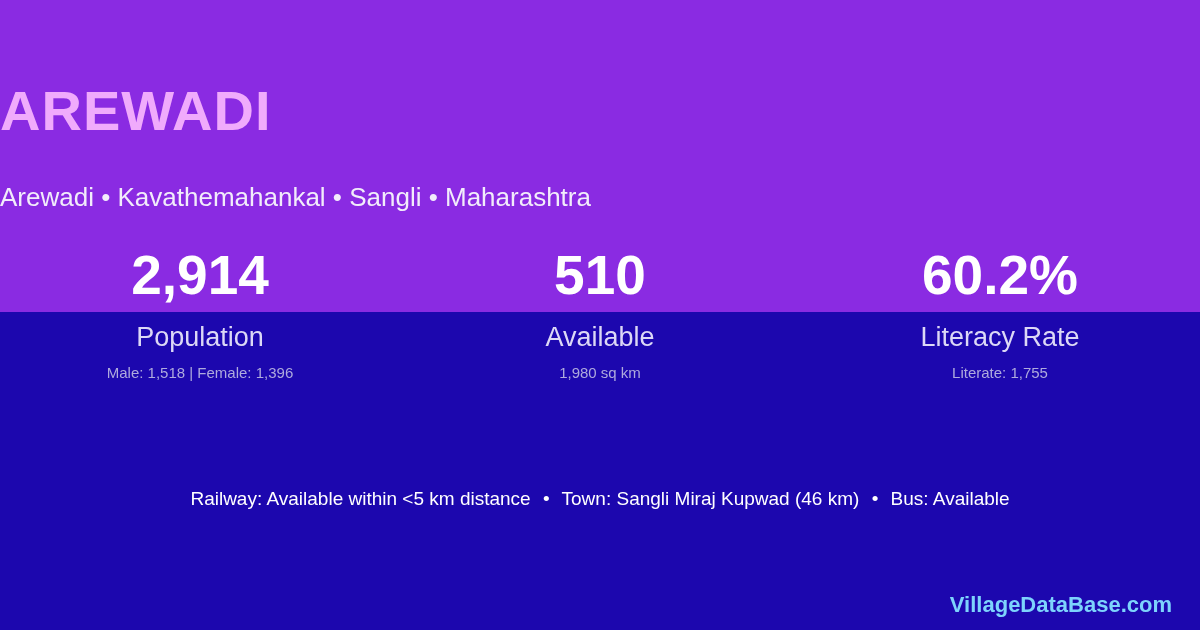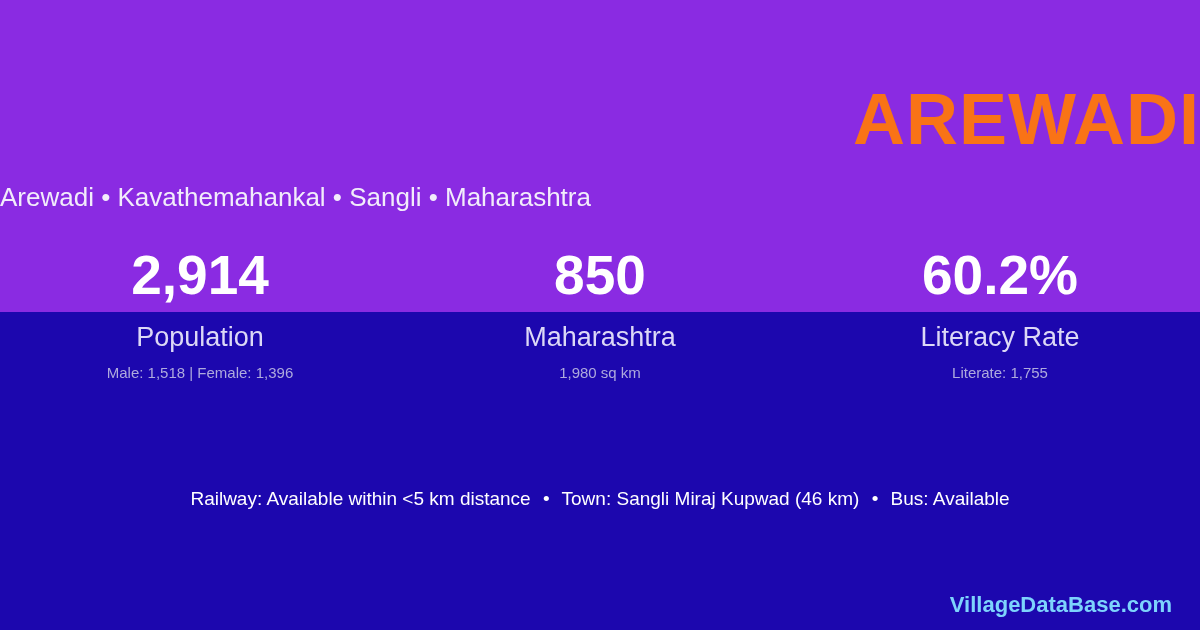--- a/index.html
+++ b/index.html
@@ -46,23 +46,23 @@
     top: 0;
     width: 1200px;
     height: 630px;
   }
 
   .title {
     position: absolute;
     left: 0;
     top: 82px;
     width: 1200px;
-    text-align: right;
-    color: #f97316;
-    font-size: 72px;
+    text-align: left;
+    color: #f0abfc;
+    font-size: 56px;
     font-weight: bold;
     letter-spacing: 1px;
     line-height: 1.05;
     white-space: nowrap;
   }
 
   .subtitle {
     position: absolute;
     left: 0;
     top: 182px;
@@ -161,22 +161,22 @@
 
     <div class="stats">
 
       <div class="stat">
         <div class="stat-value">2,914</div>
         <div class="stat-label">Population</div>
         <div class="stat-detail">Male: 1,518 | Female: 1,396</div>
       </div>
 
       <div class="stat">
-        <div class="stat-value">850</div>
-        <div class="stat-label">Maharashtra</div>
+        <div class="stat-value">510</div>
+        <div class="stat-label">Available</div>
         <div class="stat-detail">1,980 sq km</div>
       </div>
 
       <div class="stat">
         <div class="stat-value">60.2%</div>
         <div class="stat-label">Literacy Rate</div>
         <div class="stat-detail">Literate: 1,755</div>
       </div>
 
     </div>

